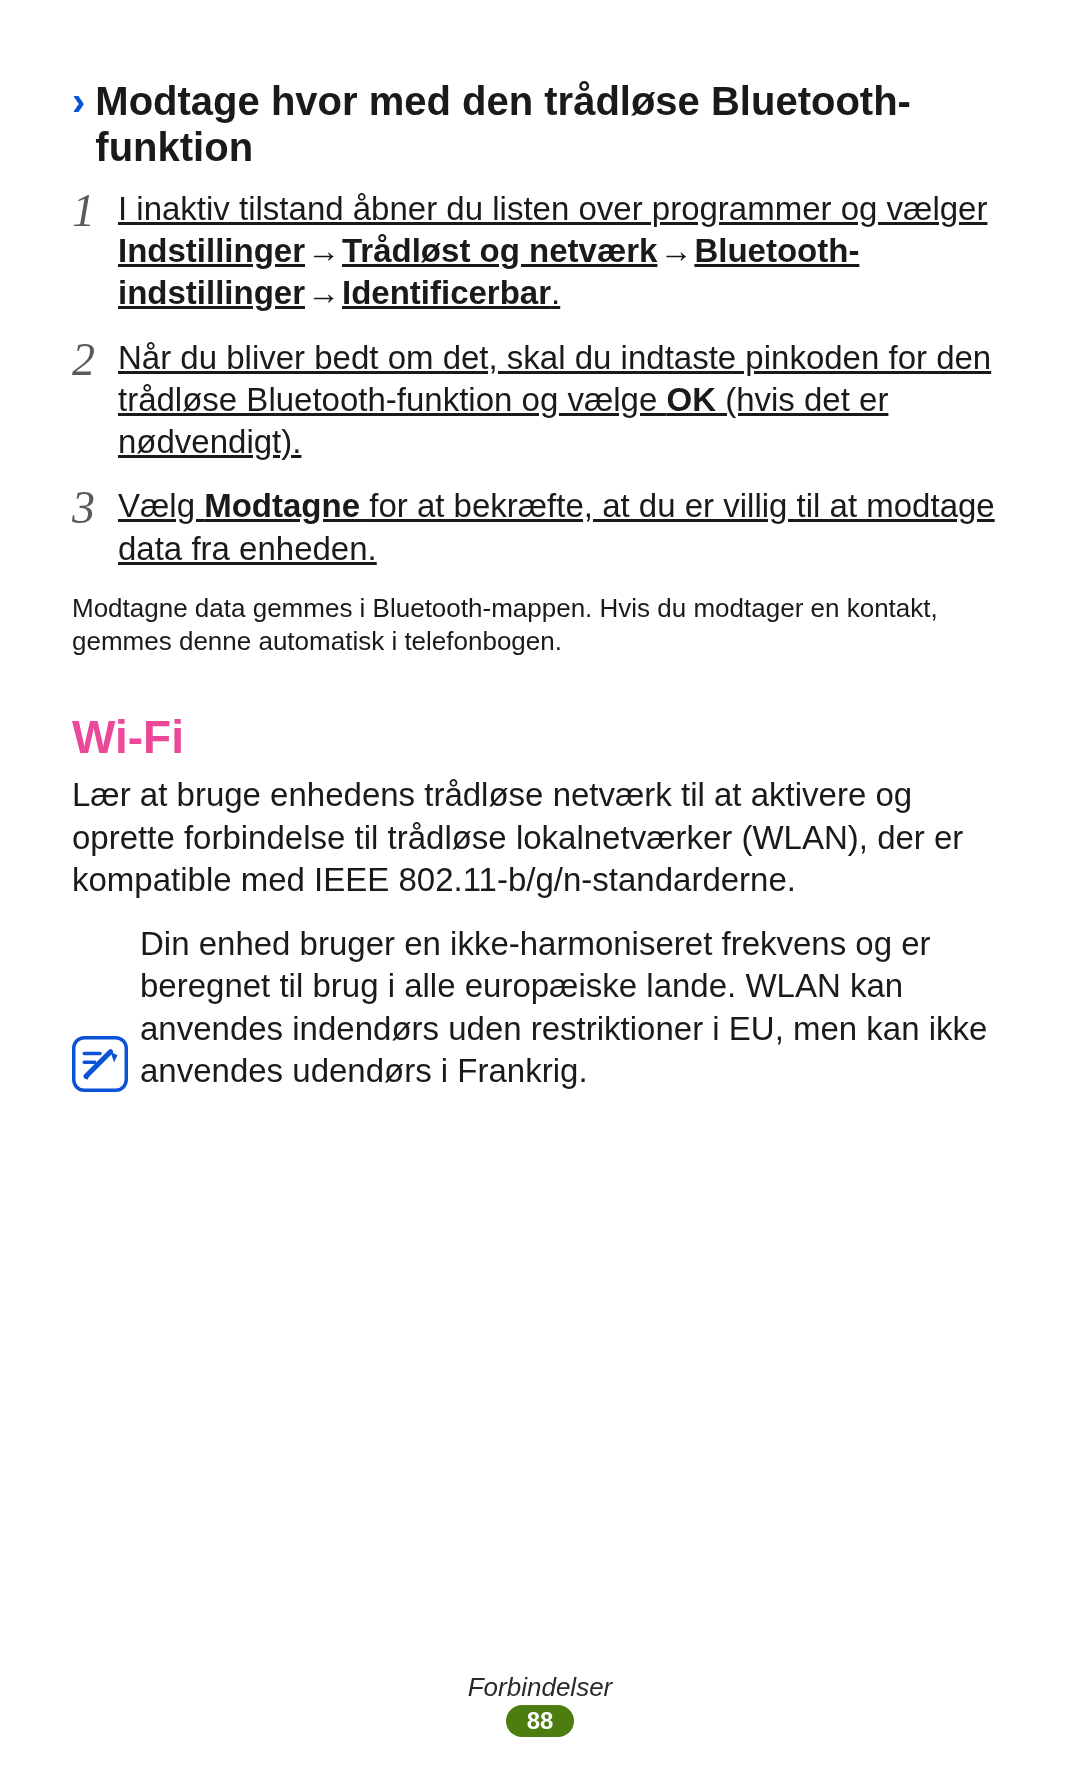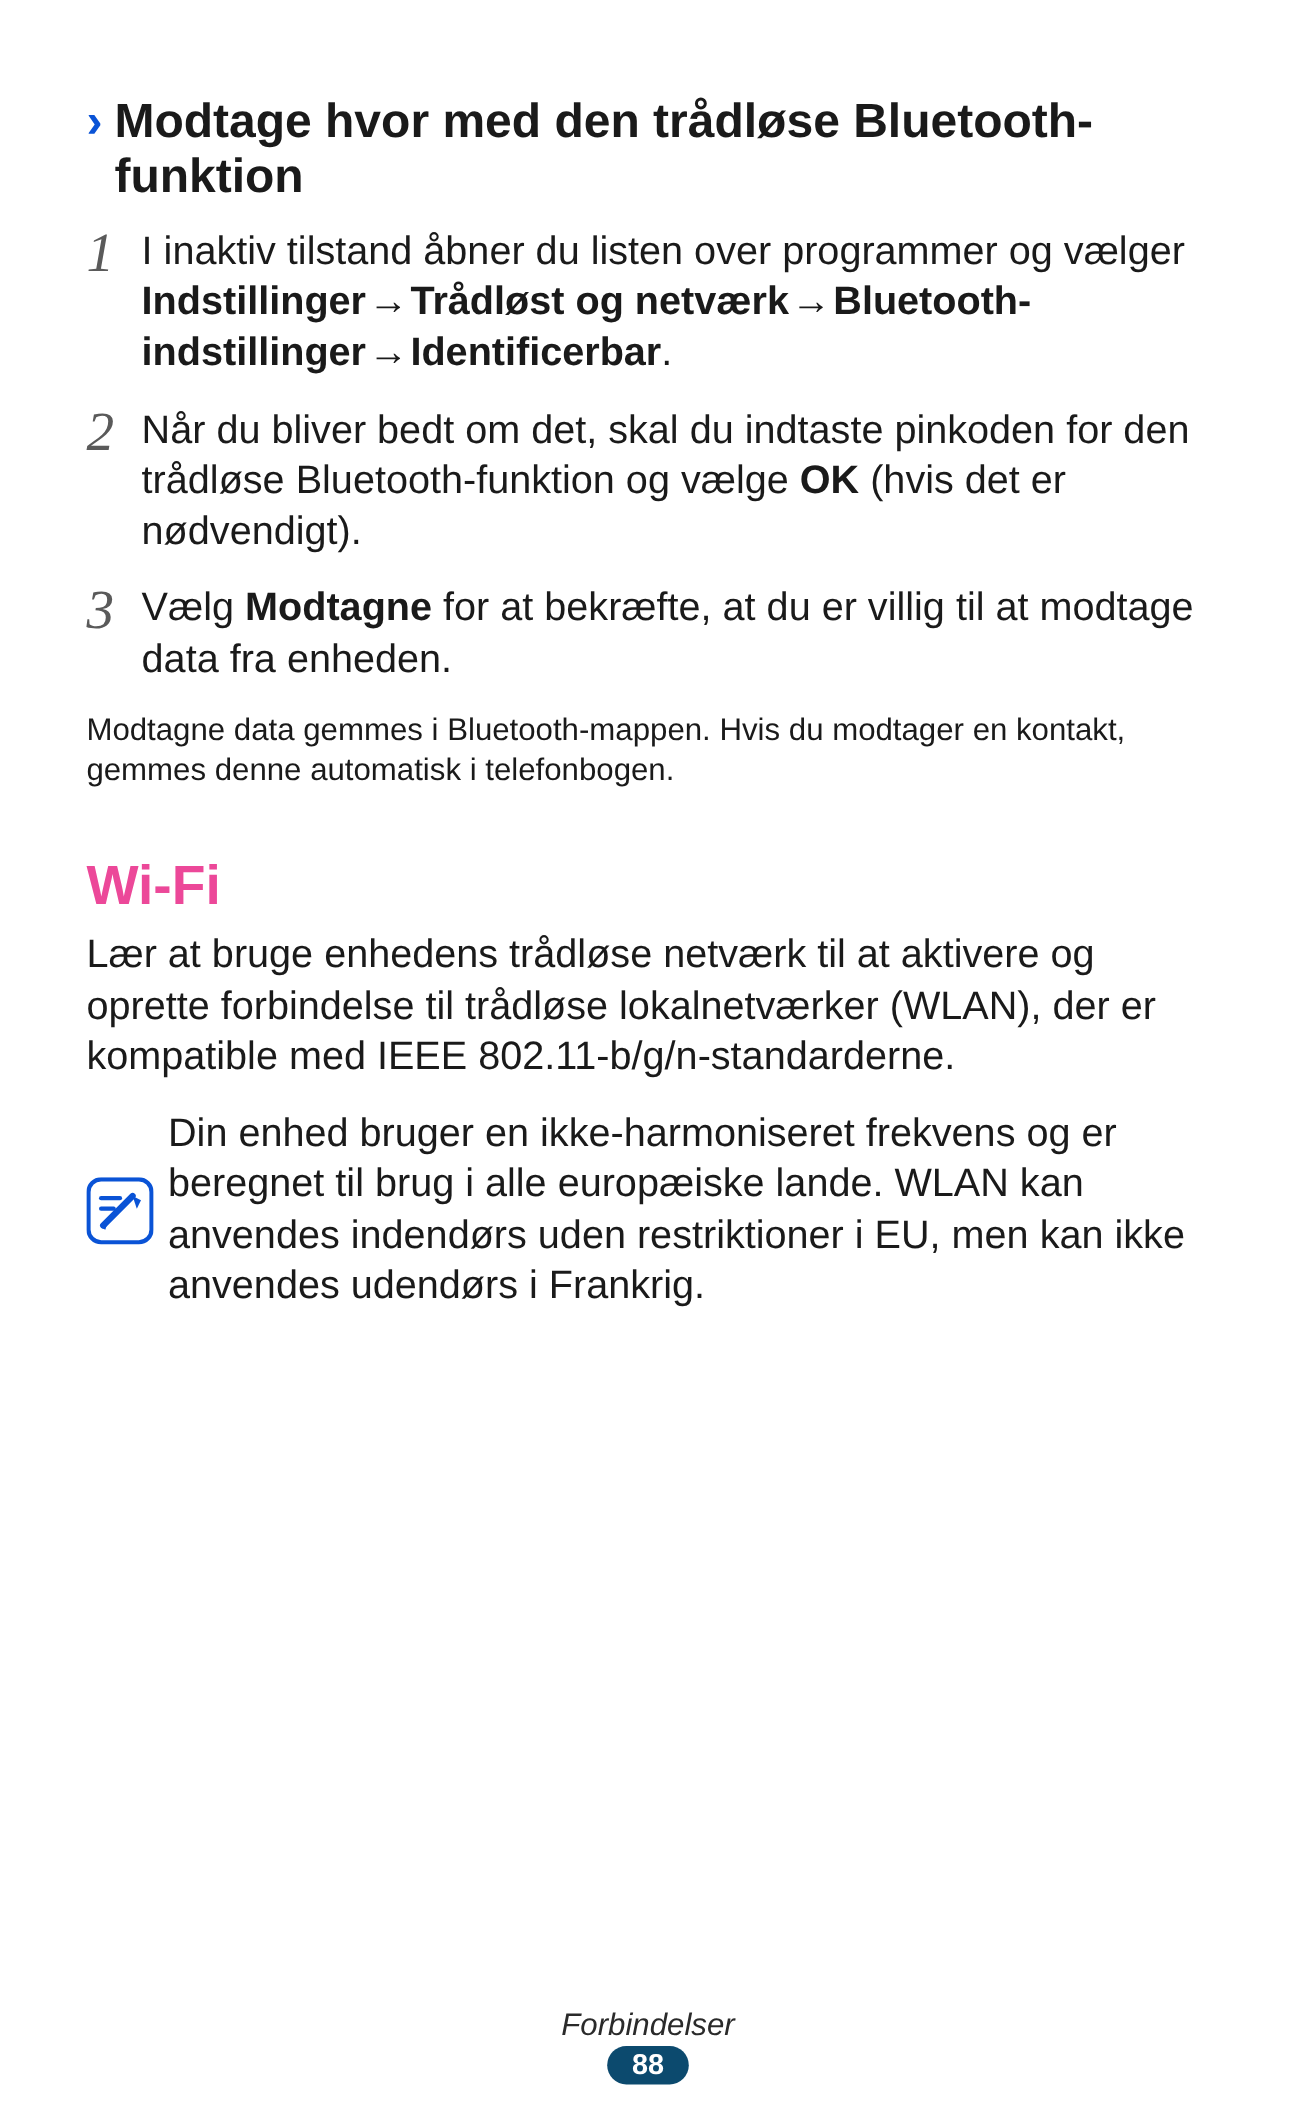--- a/index.html
+++ b/index.html
@@ -50,20 +50,21 @@
     line-height: 1;
     color: #5a5a5a;
     width: 46px;
     flex-shrink: 0;
     text-align: left;
   }
   .step-body {
     font-size: 33px;
     line-height: 1.28;
     flex: 1;
+    text-decoration: underline;
   }
   .step-body p {
     margin: 0 0 4px 0;
   }
   .step-body .sub {
     margin-top: 6px;
   }
   .body-para {
     font-size: 26px;
     line-height: 1.28;
@@ -75,21 +76,21 @@
     font-size: 46px;
     margin: 52px 0 8px 0;
   }
   .wifi-para {
     font-size: 33px;
     line-height: 1.28;
     margin: 10px 0 0 0;
   }
   .note-box {
     display: flex;
-    align-items: center;
+    align-items: flex-end;
     margin-top: 22px;
   }
   .note-icon {
     width: 56px;
     height: 56px;
     flex-shrink: 0;
     margin-right: 12px;
     margin-top: 2px;
   }
   .note-icon svg {
@@ -111,21 +112,21 @@
     margin-top: 39px;
   }
   .footer-label {
     font-style: italic;
     font-size: 26px;
     color: #2a2a2a;
   }
   .page-badge {
     display: inline-block;
     margin-top: 2px;
-    background: #0c4a6e;
+    background: #4d7c0f;
     color: #fff;
     font-weight: 700;
     font-size: 24px;
     border-radius: 16px;
     padding: 2px 14px;
     min-width: 40px;
   }
   .bold { font-weight: 700; }
   .arrow { display: inline-block; padding: 0 2px; }
 </style>

